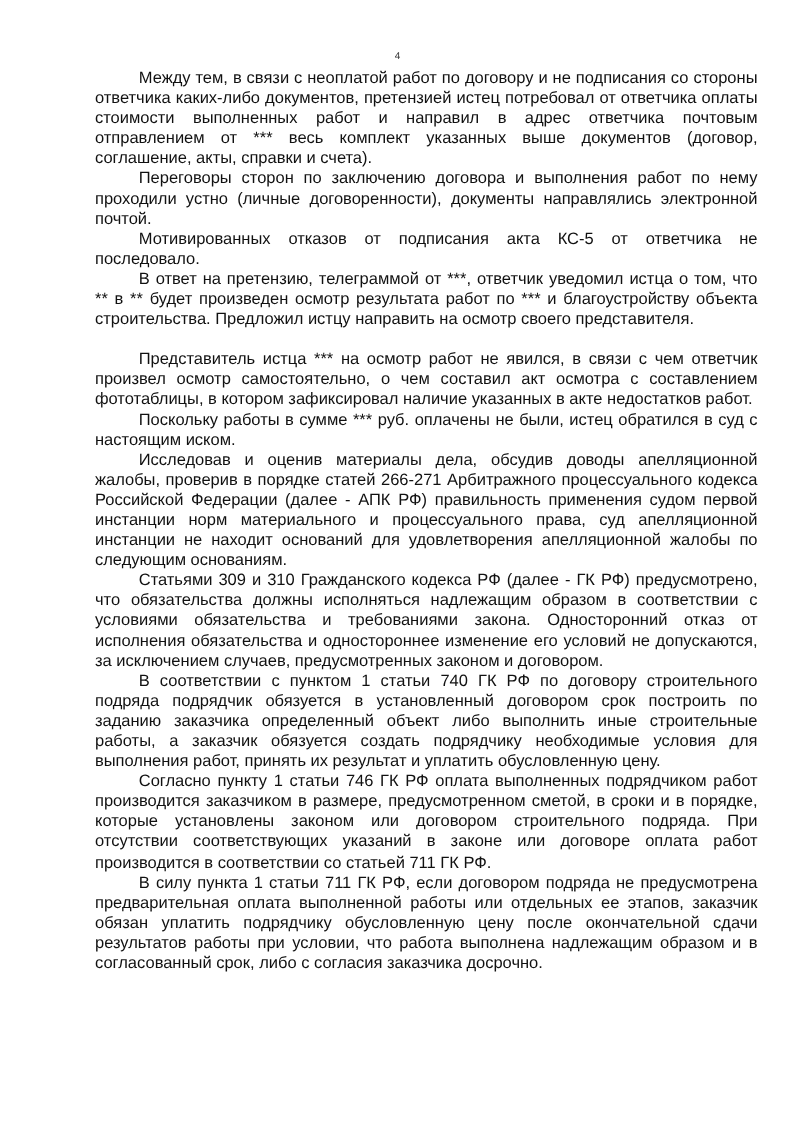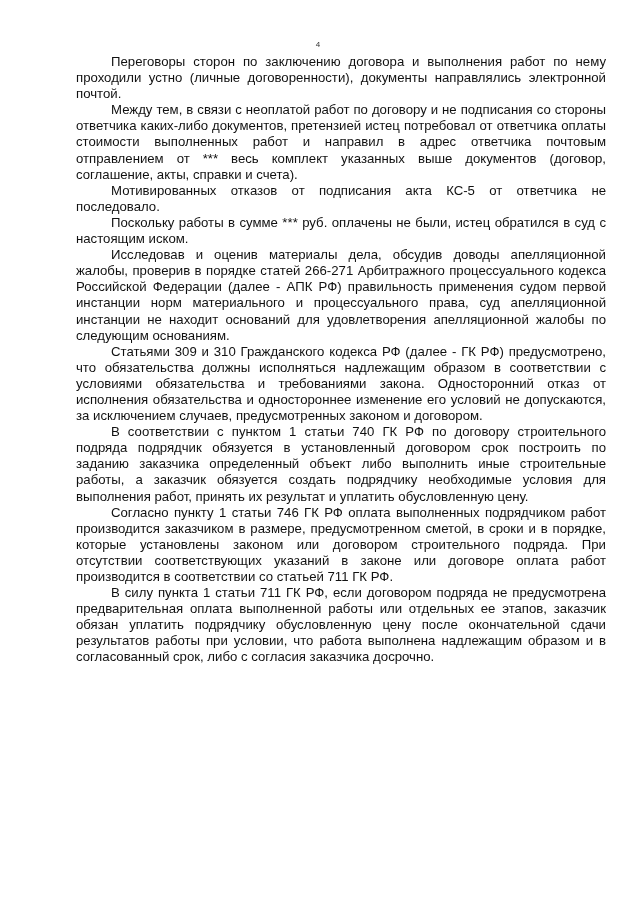--- a/index.html
+++ b/index.html
@@ -15,22 +15,24 @@
   }
   .body-text p { margin:0; text-indent:35px; }
   .body-text p.gap-before { margin-top:16px; }
 </style>
 </head>
 <body>
 
 <div class="page-number">4</div>
 
 <div class="body-text">
+  <p>Между тем, в связи с неоплатой работ по договору и не подписания со стороны ответчика каких-либо документов, претензией истец потребовал от ответчика оплаты стоимости выполненных работ и направил в адрес ответчика почтовым отправлением от *** весь комплект указанных выше документов (договор, соглашение, акты, справки и счета).</p>
   <p>Переговоры сторон по заключению договора и выполнения работ по нему проходили устно (личные договоренности), документы направлялись электронной почтой.</p>
-  <p>Между тем, в связи с неоплатой работ по договору и не подписания со стороны ответчика каких-либо документов, претензией истец потребовал от ответчика оплаты стоимости выполненных работ и направил в адрес ответчика почтовым отправлением от *** весь комплект указанных выше документов (договор, соглашение, акты, справки и счета).</p>
   <p>Мотивированных отказов от подписания акта КС-5 от ответчика не последовало.</p>
+  <p>В ответ на претензию, телеграммой от ***, ответчик уведомил истца о том, что ** в ** будет произведен осмотр результата работ по *** и благоустройству объекта строительства. Предложил истцу направить на осмотр своего представителя.</p>
+  <p class="gap-before">Представитель истца *** на осмотр работ не явился, в связи с чем ответчик произвел осмотр самостоятельно, о чем составил акт осмотра с составлением фототаблицы, в котором зафиксировал наличие указанных в акте недостатков работ.</p>
   <p>Поскольку работы в сумме *** руб. оплачены не были, истец обратился в суд с настоящим иском.</p>
   <p>Исследовав и оценив материалы дела, обсудив доводы апелляционной жалобы, проверив в порядке статей 266-271 Арбитражного процессуального кодекса Российской Федерации (далее - АПК РФ) правильность применения судом первой инстанции норм материального и процессуального права, суд апелляционной инстанции не находит оснований для удовлетворения апелляционной жалобы по следующим основаниям.</p>
   <p>Статьями 309 и 310 Гражданского кодекса РФ (далее - ГК РФ) предусмотрено, что обязательства должны исполняться надлежащим образом в соответствии с условиями обязательства и требованиями закона. Односторонний отказ от исполнения обязательства и одностороннее изменение его условий не допускаются, за исключением случаев, предусмотренных законом и договором.</p>
   <p>В соответствии с пунктом 1 статьи 740 ГК РФ по договору строительного подряда подрядчик обязуется в установленный договором срок построить по заданию заказчика определенный объект либо выполнить иные строительные работы, а заказчик обязуется создать подрядчику необходимые условия для выполнения работ, принять их результат и уплатить обусловленную цену.</p>
   <p>Согласно пункту 1 статьи 746 ГК РФ оплата выполненных подрядчиком работ производится заказчиком в размере, предусмотренном сметой, в сроки и в порядке, которые установлены законом или договором строительного подряда. При отсутствии соответствующих указаний в законе или договоре оплата работ производится в соответствии со статьей 711 ГК РФ.</p>
   <p>В силу пункта 1 статьи 711 ГК РФ, если договором подряда не предусмотрена предварительная оплата выполненной работы или отдельных ее этапов, заказчик обязан уплатить подрядчику обусловленную цену после окончательной сдачи результатов работы при условии, что работа выполнена надлежащим образом и в согласованный срок, либо с согласия заказчика досрочно.</p>
 </div>
 
 </body></html>

